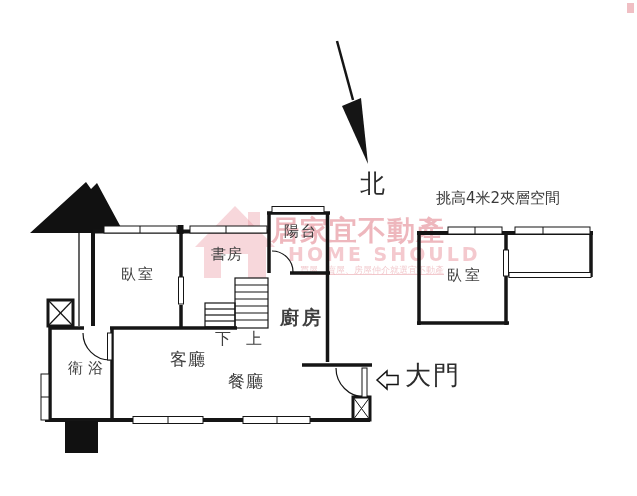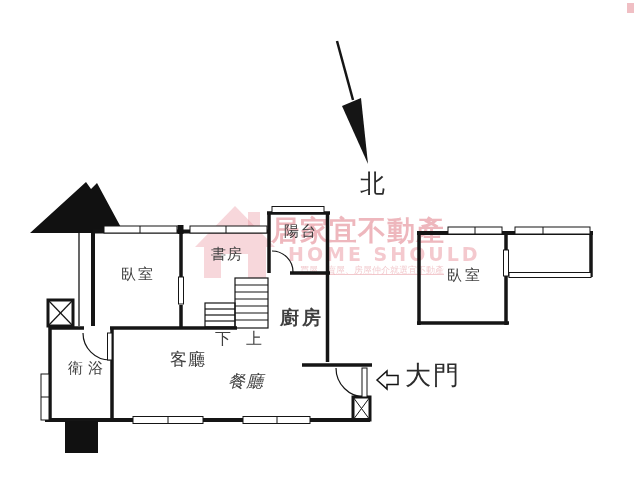--- a/index.html
+++ b/index.html
@@ -11,21 +11,21 @@
   .room-label{color:#3f3f3f;}
   .wm{color:rgba(222,112,124,0.50);font-weight:bold;}
   svg{position:absolute;left:0;top:0;}
   .lbl-main-bedroom {left:121px;top:267px;font-size:15px;letter-spacing:2px;}
   .lbl-study        {left:211px;top:247px;font-size:15px;letter-spacing:1px;}
   .lbl-balcony      {left:284px;top:224px;font-size:15px;letter-spacing:2px;}
   .lbl-kitchen      {left:280px;top:308px;font-size:19px;letter-spacing:3px;font-weight:bold;}
   .lbl-down         {left:215px;top:331px;font-size:16px;}
   .lbl-up           {left:246px;top:331px;font-size:16px;}
   .lbl-living       {left:142px;top:351px;font-size:17px;letter-spacing:1px;margin-left:28px;}
-  .lbl-dining       {left:228px;top:373px;font-size:17px;letter-spacing:1px;font-style:italic;}
+  .lbl-dining       {left:228px;top:373px;font-size:17px;letter-spacing:1px;}
   .lbl-bath         {left:68px;top:361px;font-size:15px;letter-spacing:5px;}
   .lbl-entrance     {left:405px;top:362px;font-size:26px;letter-spacing:2px;color:#2c2c2c;}
   .lbl-north        {left:360px;top:171px;font-size:25px;color:#2c2c2c;}
   .lbl-mezz-note    {left:436px;top:191px;font-size:15px;color:#3a3a3a;}
   .lbl-mezz-bedroom {left:447px;top:268px;font-size:15px;letter-spacing:3px;}
   .wm-zh {left:271px;top:217px;font-size:28px;letter-spacing:1px;}
   .wm-en {left:288px;top:245px;font-size:19px;letter-spacing:3px;color:rgba(228,126,138,0.42);}
   .wm-tag{left:300px;top:266px;font-size:9px;letter-spacing:0px;color:rgba(222,112,124,0.38);font-weight:normal;text-decoration:underline;}
   .wm-frag{left:627px;top:3px;width:7px;height:10px;background:rgba(222,112,124,0.45);}
 </style>
@@ -169,15 +169,16 @@
   <div class="abs room-label lbl-study">書房</div>
   <div class="abs room-label lbl-balcony">陽台</div>
   <div class="abs room-label lbl-kitchen">廚房</div>
   <div class="abs room-label lbl-down">下</div>
   <div class="abs room-label lbl-up">上</div>
   <div class="abs room-label lbl-living">客廳</div>
   <div class="abs room-label lbl-dining">餐廳</div>
   <div class="abs room-label lbl-bath">衛浴</div>
   <div class="abs lbl-entrance">大門</div>
   <div class="abs lbl-north">北</div>
+  <div class="abs lbl-mezz-note">挑高4米2夾層空間</div>
   <div class="abs room-label lbl-mezz-bedroom">臥室</div>
 
 </div>
 
 </body></html>

